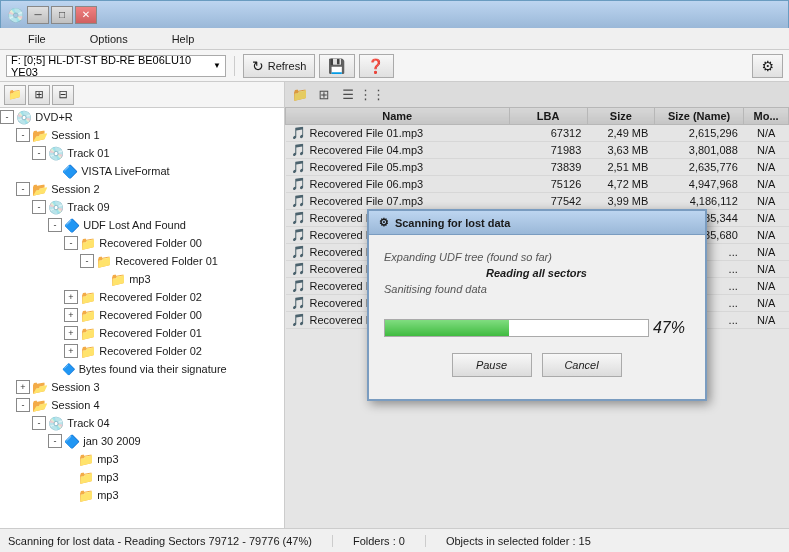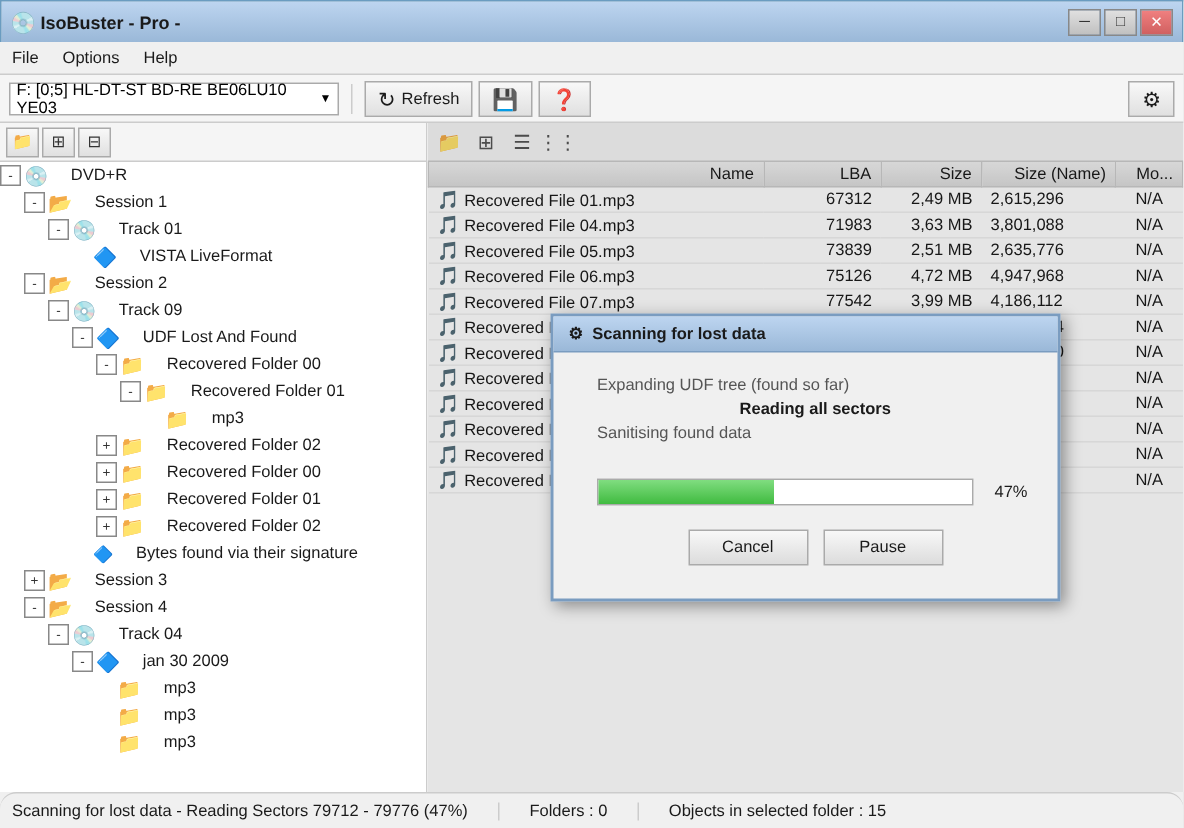--- a/index.html
+++ b/index.html
@@ -24,22 +24,23 @@
       font-size: 10px; cursor: pointer; color: #333;
     }
     .title-btn.close { background: linear-gradient(to bottom, #f08080, #d06060); color: white; }
 
     
     .menu-bar {
       background: #f0f0f0;
       height: 22px;
       display: flex;
       align-items: center;
-      padding: 0 0;
+      padding: 0 20px;
       border-bottom: 1px solid #ccc;
+      gap: 28px;
     }
     .menu-item { padding: 2px 8px; cursor: pointer; color: #1a1a1a; }
 
     
     .toolbar {
       background: #f5f5f5;
       height: 32px;
       display: flex;
       align-items: center;
       padding: 0 6px;
@@ -130,50 +131,49 @@
       font-size: 13px; color: #555;
     }
 
     
     .file-table { width: 100%; border-collapse: collapse; }
     .file-table th {
       background: linear-gradient(to bottom, #f0f0f0, #dcdcdc);
       border: 1px solid #ccc;
       border-top: none;
       padding: 2px 6px;
-      text-align: right;
-      font-weight: normal;
+      text-align: center;
+      font-weight: bold;
       white-space: nowrap;
       color: #1a1a1a;
       position: sticky;
       top: 0;
     }
     .file-table td {
       padding: 1px 6px;
       border-bottom: 1px solid #f0f0f0;
       white-space: nowrap;
       color: #1a1a1a;
     }
     .col-name { width: 200px; }
     .col-lba { width: 70px; text-align: right; }
     .col-size { width: 60px; text-align: right; }
-    .col-sizebytes { width: 80px; text-align: left; }
+    .col-sizebytes { width: 80px; text-align: right; }
     .col-mo { width: 40px; text-align: center; }
 
     
     .status-bar {
       height: 24px;
       background: #f0f0f0;
       border-top: 1px solid #ccc;
       display: flex;
       align-items: center;
       padding: 0 8px;
       gap: 20px;
       color: #1a1a1a;
-      border-radius: 11px;
     }
     .status-seg { border-right: 1px solid #ccc; padding-right: 20px; }
     .status-seg:last-child { border-right: none; }
     .tree-row {
       display: flex;
       align-items: center;
       height: 18px;
       padding-right: 4px;
     }
     .tree-indent { display: inline-block; width: 16px; flex-shrink: 0; }
@@ -185,21 +185,21 @@
       height: 14px;
       border: 1px solid #888;
       background: white;
       font-size: 9px;
       cursor: pointer;
       flex-shrink: 0;
       margin-right: 2px;
       color: #333;
     }
     .tree-icon { margin-right: 3px; font-size: 13px; }
-    .tree-label { font-size: 11px; color: #1a1a1a; margin-left: 12px; }
+    .tree-label { font-size: 11px; color: #1a1a1a; }
 
     
     .icon-disc { color: #4488cc; }
     .icon-folder { color: #e8c050; }
 
     
     .file-icon { font-size: 12px; margin-right: 3px; color: #4488cc; }
 
     
     .dialog-overlay {
@@ -223,21 +223,22 @@
       padding: 5px 10px;
       font-weight: bold;
       font-size: 12px;
       color: #1a1a1a;
       border-bottom: 1px solid #7a9cc0;
       display: flex;
       align-items: center;
       gap: 6px;
     }
     .dialog-body {
-      padding: 16px 16px 10px 29px;
+      padding: 16px 16px 10px 15px;
+      font-style: italic;
     }
     .dialog-msg1 { color: #555; margin-bottom: 4px; }
     .dialog-msg2 { font-weight: bold; color: #1a1a1a; margin-bottom: 4px; text-align: center; }
     .dialog-msg3 { color: #555; margin-bottom: 24px; }
     .progress-bar-outer {
       background: white;
       border: 1px solid #aaa;
       height: 18px;
       width: 100%;
       margin-bottom: 4px;
@@ -247,21 +248,21 @@
       background: linear-gradient(to bottom, #80dd80, #40bb40);
       height: 100%;
       width: 47%;
     }
     .progress-pct {
       position: absolute;
       right: -36px;
       top: 0;
       height: 18px;
       line-height: 18px;
-      font-size: 11px;
+      font-size: 16px;
       color: #1a1a1a;
     }
     .progress-row {
       display: flex;
       align-items: center;
       margin-bottom: 12px;
     }
     .progress-wrap { flex: 1; position: relative; margin-right: 40px; }
     .dialog-buttons {
       display: flex;
@@ -280,21 +281,20 @@
       display: flex;
       align-items: center;
       justify-content: center;
     }
   </style>
 </head>
 <body>
 
 <div class="title-bar">
   <span class="title-bar-icon">💿</span>
-  <span class="title-bar-text">IsoBuster - Pro -</span>
   <div class="title-bar-buttons">
     <div class="title-btn">─</div>
     <div class="title-btn">□</div>
     <div class="title-btn close">✕</div>
   </div>
 </div>
 
 <div class="menu-bar">
   <span class="menu-item">File</span>
   <span class="menu-item">Options</span>
@@ -652,22 +652,22 @@
           <div class="dialog-msg3">Sanitising found data</div>
           <div class="progress-row">
             <div class="progress-wrap">
               <div class="progress-bar-outer">
                 <div class="progress-bar-inner" id="progress-fill" style="width: 47%;"></div>
               </div>
               <span class="progress-pct">47%</span>
             </div>
           </div>
           <div class="dialog-buttons">
+            <div class="dialog-btn">Pause</div>
             <div class="dialog-btn">Cancel</div>
-            <div class="dialog-btn">Pause</div>
           </div>
         </div>
       </div>
     </div>
   </div>
 </div>
 
 <div class="status-bar">
   <span class="status-seg">Scanning for lost data - Reading Sectors 79712 - 79776  (47%)</span>
   <span class="status-seg">Folders : 0</span>

